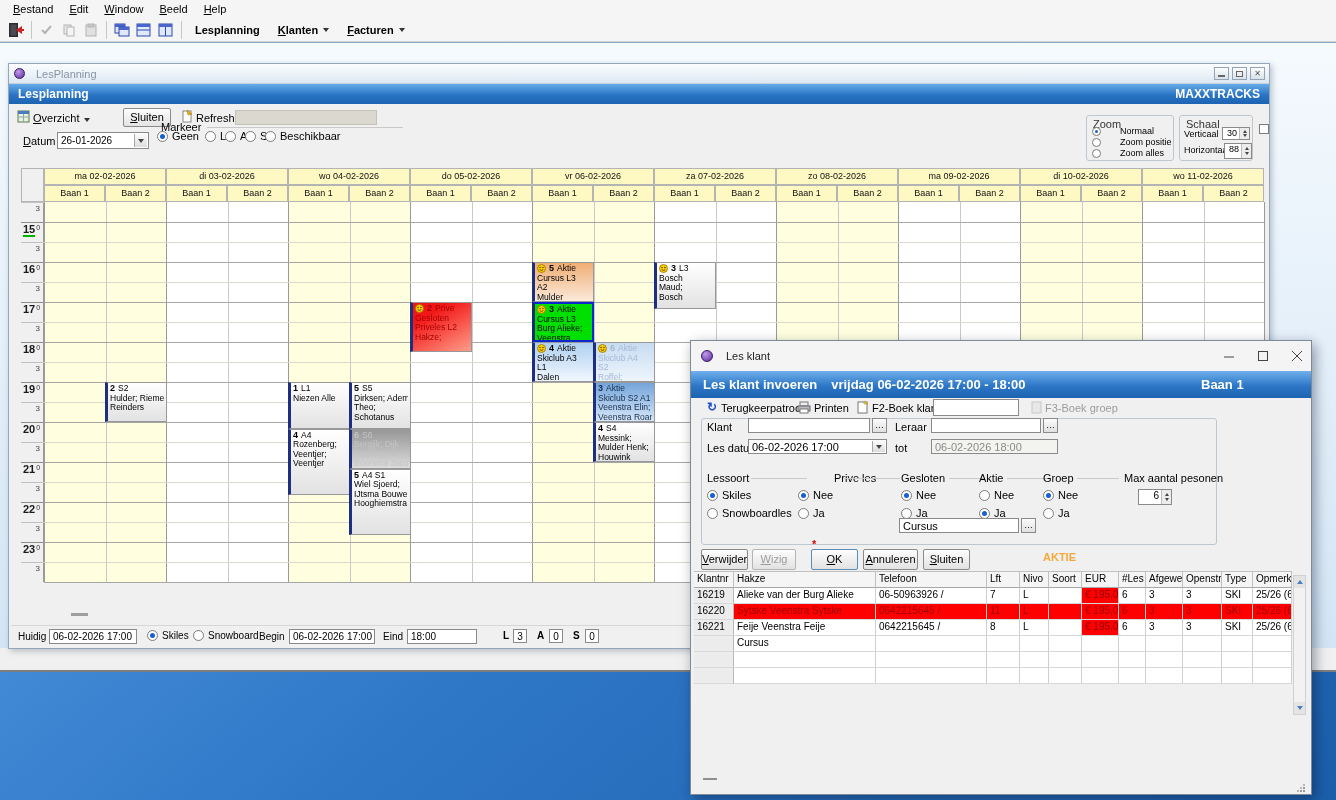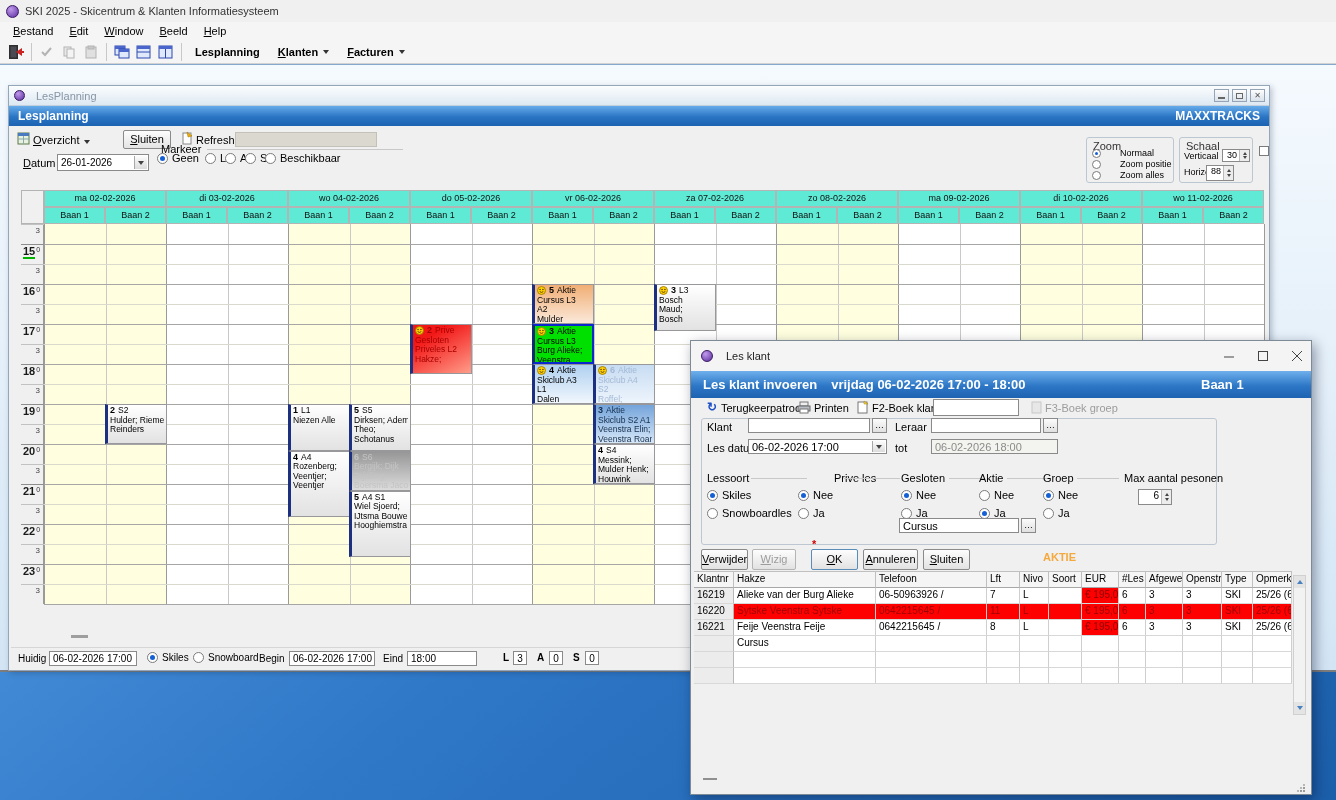--- a/index.html
+++ b/index.html
@@ -47,21 +47,21 @@
   .chk{position:absolute;width:10px;height:10px;border:1px solid #7b7b7b;background:#fff}
   .spin{position:absolute;border:1px solid #8a8a8a;background:#fff;font-size:9px;display:flex}
   .spin .val{flex:1;text-align:right;padding:0 2px;line-height:11px}
   .spin .arrows{width:10px;border-left:1px solid #bbb;display:flex;flex-direction:column;align-items:center;justify-content:space-evenly;background:#ececec}
   .spin .arrows .tri-u{border-left-width:2.5px;border-right-width:2.5px;border-bottom-width:3px}
   .spin .arrows .tri-d{border-left-width:2.5px;border-right-width:2.5px;border-top-width:3px}
   
   #cal{position:absolute;inset:0}
   #cal>div{position:absolute}
   .cal-corner{background:#f0f0f0;border:1px solid #b4b4b4}
-  .day-head,.baan-head{background:#5eead4;border:1px solid #b4b4b4;font-size:9px;text-align:center;line-height:15px;color:#111;overflow:hidden;white-space:nowrap}
+  .day-head,.baan-head{background:#fef9c3;border:1px solid #b4b4b4;font-size:9px;text-align:center;line-height:15px;color:#111;overflow:hidden;white-space:nowrap}
   .day-col{background:#fff;border-left:1px solid #9a9a9a}
   .day-col.yellow{background:#ffffdf}
   .lane-div{position:absolute;left:61px;top:0;bottom:0;width:1px;background:#c9c9c9}
   .gutterbg{background:#f0f0f0;border-right:1px solid #9a9a9a}
   .rowline{height:0;border-top:1px solid #a6a6a6;z-index:1}
   .rowline.lt{border-top-color:#d9d9cd}
   .time-cell{font-size:11px;padding-left:2px;border-top:1px solid #8e8e8e;z-index:2}
   .time-cell.half{border-top-color:#c2c2c2}
   .thour{font-weight:bold;font-size:11px;color:#1a1a1a}
   .thour.current{border-bottom:2px solid #00b400}
@@ -113,24 +113,20 @@
   .sizedash{position:absolute;left:12px;top:437px;width:14px;height:2px;background:#8f8f8f}
   .grip{position:absolute;left:606px;top:443px;width:8px;height:8px}
   .grip::after{content:'';position:absolute;right:0;bottom:0;width:2px;height:2px;background:#9a9a9a;box-shadow:-3px 0 #9a9a9a,0 -3px #9a9a9a,-6px 0 #b8b8b8,0 -6px #b8b8b8,-3px -3px #b8b8b8}
 </style>
 </head>
 <body>
 
 <div class="desktop">
 
   <div class="mainwin">
-    <div class="titlebar">
-      <span class="appicon"></span>
-      <span>SKI 2025 - Skicentrum &amp; Klanten Informatiesysteem</span>
-    </div>
     <div class="menubar">
       <span class="menu-item accel">Bestand</span>
       <span class="menu-item accel">Edit</span>
       <span class="menu-item accel">Window</span>
       <span class="menu-item accel">Beeld</span>
       <span class="menu-item accel">Help</span>
     </div>
     <div class="toolbar">
       <span class="tico">
         <svg width="18" height="16">
@@ -256,21 +252,21 @@
           <span class="glab">Schaal</span>
           <span class="pabs" style="left:4px;top:13px;font-size:9px">Verticaal</span>
           <span class="pabs" style="left:4px;top:29px;font-size:9px">Horizontaal</span>
           <span class="spin" style="left:42px;top:11px;width:28px;height:13px">
               <span class="val">30</span>
               <span class="arrows">
                 <span class="tri-u"></span>
                 <span class="tri-d"></span>
               </span>
             </span>
-          <span class="spin" style="left:26px;top:27px;width:28px;height:16px">
+          <span class="spin" style="left:44px;top:27px;width:28px;height:16px">
               <span class="val">88</span>
               <span class="arrows">
                 <span class="tri-u"></span>
                 <span class="tri-d"></span>
               </span>
             </span>
         </div>
         <span class="chk" style="left:1250px;top:60px"></span>
 
         <div id="cal">

